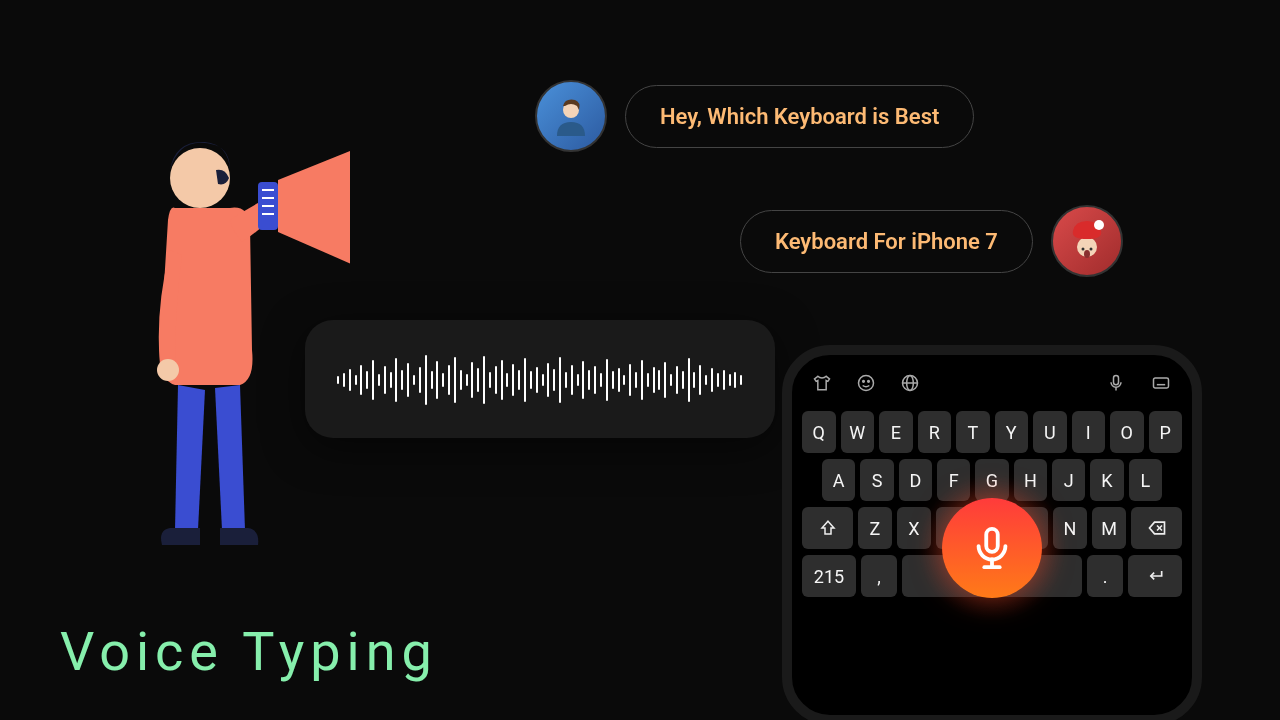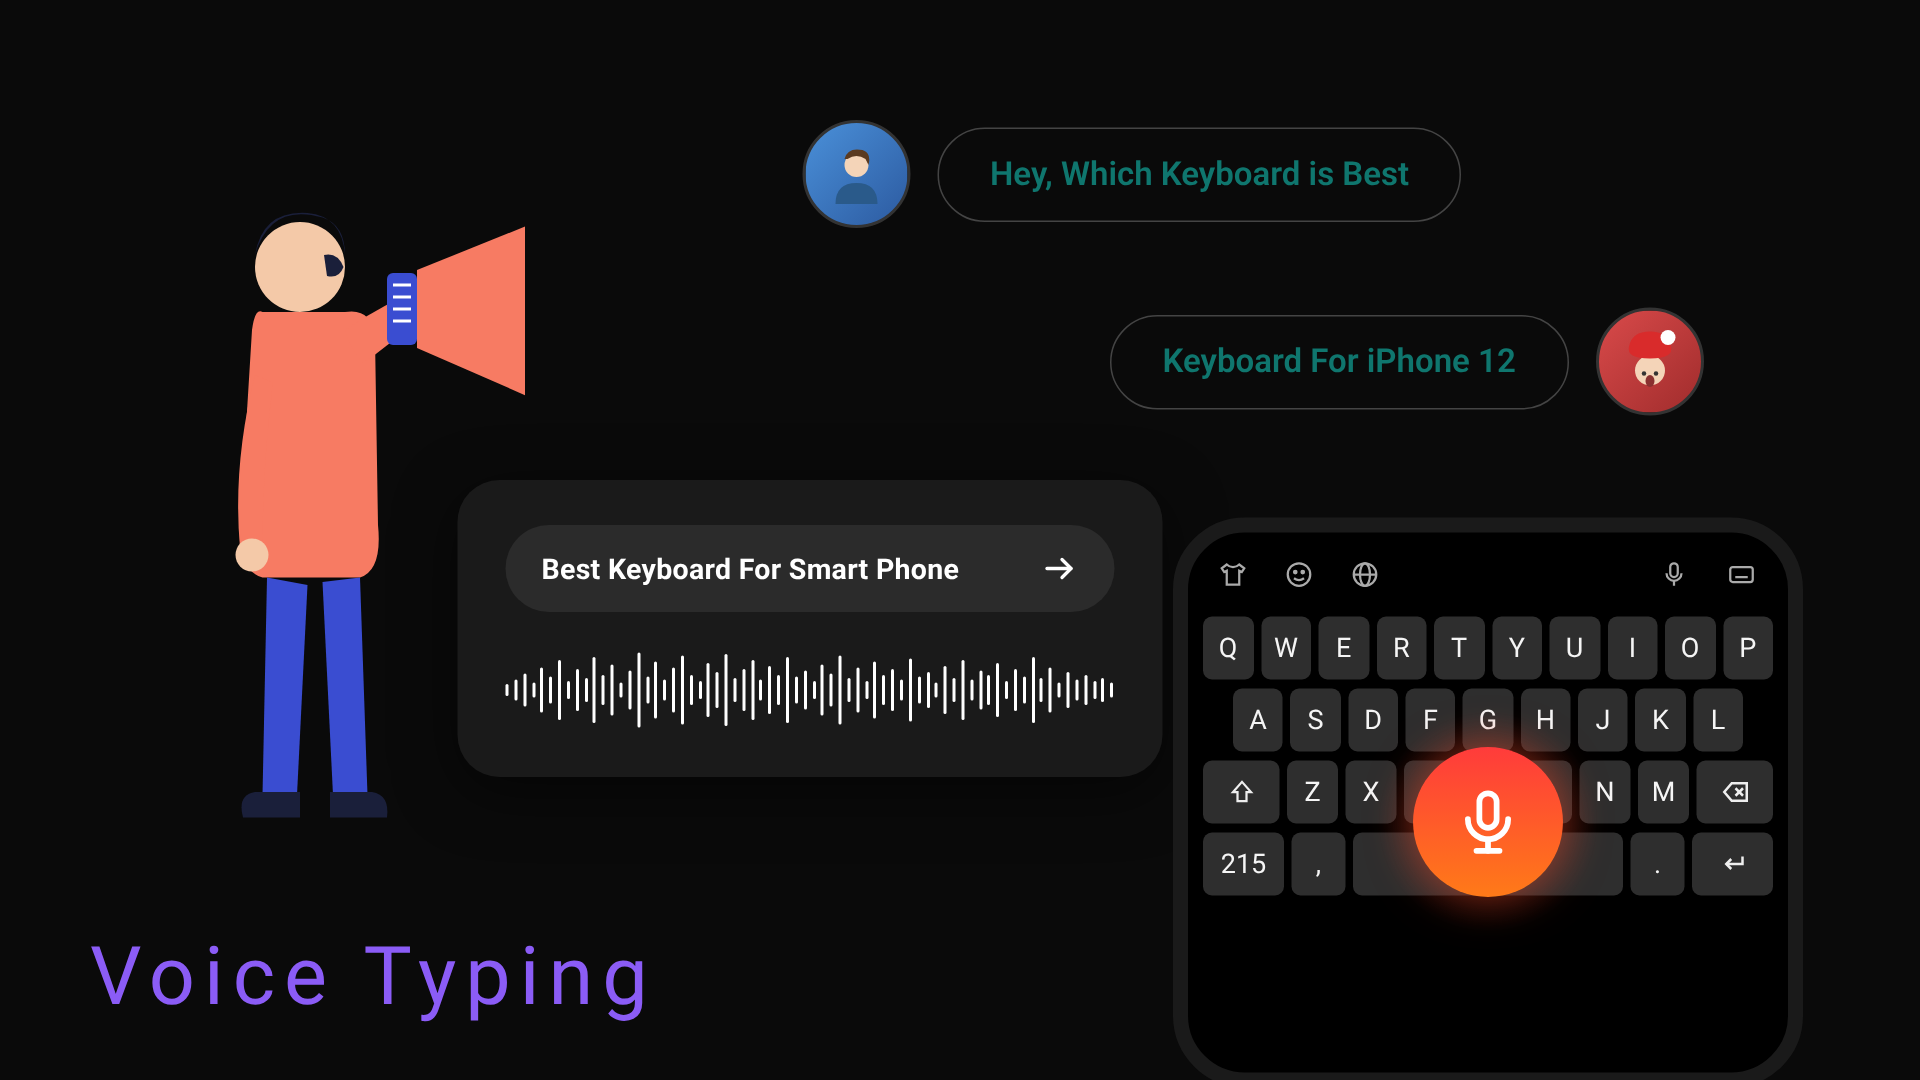--- a/index.html
+++ b/index.html
@@ -39,21 +39,21 @@
     display:flex;align-items:center;justify-content:center;
     font-size:30px;
   }
   .avatar.red { background: linear-gradient(135deg,#d94a4a,#a02c2c); }
   .bubble {
     border: 1.5px solid #444;
     border-radius: 40px;
     padding: 18px 34px;
     font-size: 22px;
     font-weight: 600;
-    color: #0f766e;
+    color: #fdba74;
     background: transparent;
   }
 
   
   .voice-card {
     position: absolute;
     left: 305px;
     top: 320px;
     width: 470px;
     background: #1a1a1a;
@@ -87,21 +87,21 @@
     display:block;
   }
 
   
   .title{
     position:absolute;
     left:60px; top:620px;
     font-size:54px;
     font-weight:400;
     letter-spacing:6px;
-    color:#8b5cf6;
+    color:#86efac;
   }
 
   
   .phone{
     position:absolute;
     right:78px;
     top:345px;
     width:420px;
     height:380px;
     background:#000;
@@ -189,43 +189,34 @@
     <svg width="40" height="40" viewBox="0 0 40 40">
         <circle cx="20" cy="14" r="8" fill="#f4d4b8"></circle>
         <path d="M6 40 Q6 26 20 26 Q34 26 34 40 Z" fill="#2a5a8a"></path>
         <path d="M12 10 Q14 2 24 4 Q30 6 28 14 L26 10 Q20 6 14 10 Z" fill="#5a3a20"></path>
       </svg>
   </div>
   <div class="bubble">Hey, Which Keyboard is Best</div>
 </div>
 
 <div class="chat-row two">
-  <div class="bubble">Keyboard For iPhone 12</div>
+  <div class="bubble">Keyboard For iPhone 7</div>
   <div class="avatar red">
     <svg width="44" height="44" viewBox="0 0 44 44">
         <circle cx="22" cy="28" r="10" fill="#f4d4b8"></circle>
         <path d="M8 12 Q10 2 22 2 Q34 2 36 12 Q38 20 22 20 Q6 20 8 12 Z" fill="#d92b2b"></path>
         <circle cx="34" cy="6" r="5" fill="#fff"></circle>
         <circle cx="18" cy="30" r="1.5" fill="#333"></circle>
         <circle cx="26" cy="30" r="1.5" fill="#333"></circle>
         <ellipse cx="22" cy="35" rx="3" ry="4" fill="#8a3030"></ellipse>
       </svg>
   </div>
 </div>
 
 <div class="voice-card">
-  <div class="voice-pill">
-    <span class="voice-pill-text">Best Keyboard For Smart Phone</span>
-    <span class="arrow-icon">
-      <svg width="24" height="24" viewBox="0 0 24 24" fill="none" stroke="#fff" stroke-width="2.2" stroke-linecap="round" stroke-linejoin="round">
-          <line x1="4" y1="12" x2="20" y2="12"></line>
-          <polyline points="14 6 20 12 14 18"></polyline>
-        </svg>
-    </span>
-  </div>
   <div class="waveform" id="wf">
       <span style="height: 8px;"></span>
       <span style="height: 14px;"></span>
       <span style="height: 22px;"></span>
       <span style="height: 10px;"></span>
       <span style="height: 30px;"></span>
       <span style="height: 18px;"></span>
       <span style="height: 40px;"></span>
       <span style="height: 12px;"></span>
       <span style="height: 28px;"></span>

